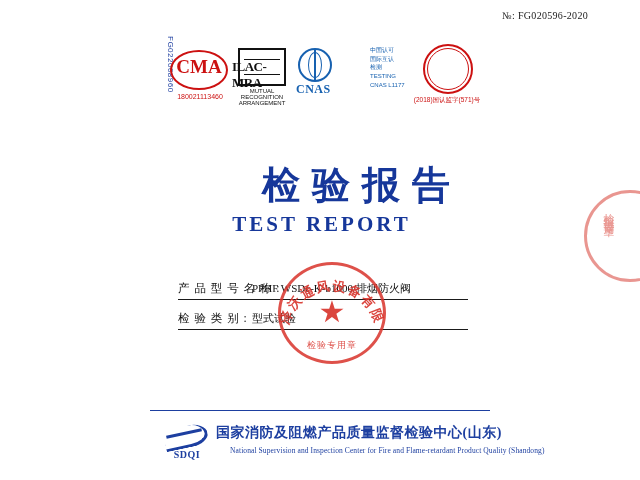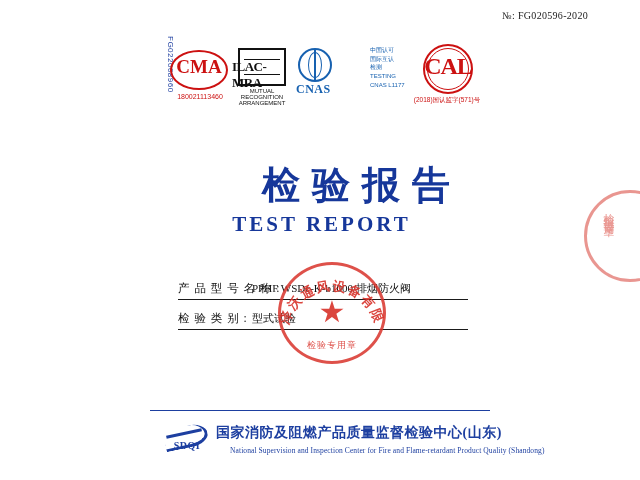--- a/index.html
+++ b/index.html
@@ -402,21 +402,21 @@
   }
   .sdqi-mark .bar {
     position: absolute;
     left: 2px; top: 8px;
     width: 36px; height: 3px;
     background: #1d3fa0;
     transform: rotate(-12deg);
   }
   .sdqi-mark .abbr {
     position: absolute;
-    left: 0; top: 16px;
+    left: 0; top: 25px;
     width: 46px;
     text-align: center;
     font-family: "Liberation Serif", serif;
     font-weight: bold;
     font-size: 10px;
     color: #1d3fa0;
     letter-spacing: 0.5px;
   }
   .footer-cn {
     position: absolute;
@@ -476,21 +476,20 @@
       <div>中国认可</div>
       <div>国际互认</div>
       <div>检测</div>
       <div class="en">TESTING</div>
       <div class="en">CNAS L1177</div>
     </div>
 
     <div class="cal">
       <div class="circ"></div>
       <div class="circ2"></div>
-      <div class="glyph">CAL</div>
       <div class="cert">(2018)国认监字(571)号</div>
     </div>
 
   </div>
 
   <div class="title-cn">检验报告</div>
   <div class="title-en">TEST REPORT</div>
 
   <div class="fields">
 

